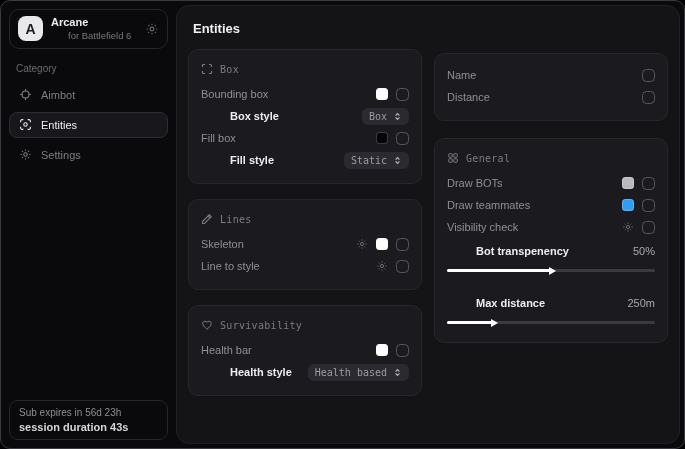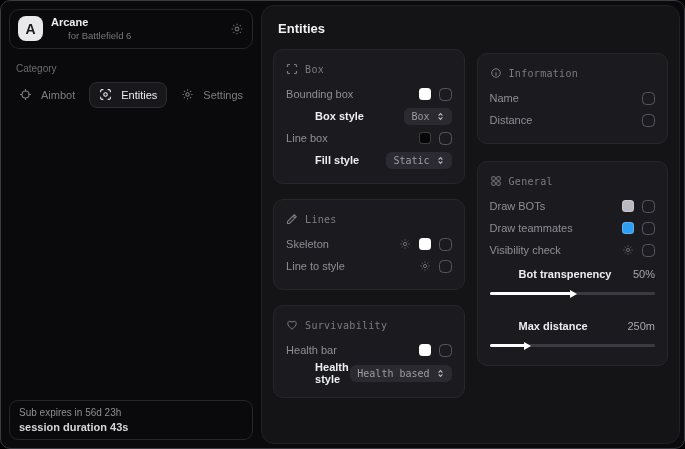--- a/index.html
+++ b/index.html
@@ -22,21 +22,21 @@
     width: 25px; height: 25px; border-radius: 8px; background: #e9e9ec;
     color: #1b1b1e; font-weight: 700; font-size: 14px;
     display: flex; align-items: center; justify-content: center; flex: 0 0 auto;
   }
   .app-meta { flex: 1; line-height: 1.2; }
   .app-name { color: #ededf1; font-size: 11px; font-weight: 700; }
   .app-sub { color: #76767d; font-size: 9.5px; margin-top: 1px; margin-left: 17px; }
   .header-gear { color: #6a6a71; display: flex; cursor: pointer; }
 
   .category { color: #6b6b72; font-size: 10px; margin: 14px 7px 8px; }
-  .nav { display: flex; gap: 4px; }
+  .nav { display: flex; flex-direction: column; gap: 4px; }
   .nav-item {
     display: flex; align-items: center; gap: 9px; height: 26px; padding: 0 9px;
     border-radius: 8px; color: #7d7d84; font-size: 11px;
     border: 1px solid transparent; cursor: pointer;
   }
   .nav-item.selected { background: #18181c; border-color: #2d2d33; color: #edeef1; }
   .nav-icon { width: 13px; height: 13px; display: flex; flex: 0 0 auto; }
   .nav-icon svg { width: 100%; height: 100%; }
 
   .sidebar-footer {
@@ -221,21 +221,21 @@
             <span class="dropdown">
               <span>Box</span>
               <span class="unfold">
                 <svg viewBox="0 0 24 24">
                     <use href="#i-unfold"></use>
                   </svg>
                 </span>
             </span>
           </div>
           <div class="row">
-            <span class="row-label">Line box</span>
+            <span class="row-label">Fill box</span>
             <span class="controls">
               <span class="swatch" style="background: rgb(6, 6, 8);"></span>
               <span class="checkbox"></span>
             </span>
           </div>
           <div class="row">
             <span class="row-label strong">Fill style</span>
             <span class="dropdown">
               <span>Static</span>
               <span class="unfold">
@@ -307,28 +307,20 @@
                   </svg>
                 </span>
             </span>
           </div>
         </section>
       </div>
 
       <div class="col col-right">
 
         <section class="panel">
-          <div class="panel-header">
-            <span class="panel-icon">
-              <svg viewBox="0 0 24 24">
-                  <use href="#i-info"></use>
-                </svg>
-              </span>
-            <span>Information</span>
-          </div>
           <div class="row">
             <span class="row-label">Name</span>
             <span class="controls">
               <span class="checkbox"></span>
             </span>
           </div>
           <div class="row">
             <span class="row-label">Distance</span>
             <span class="controls">
               <span class="checkbox"></span>

